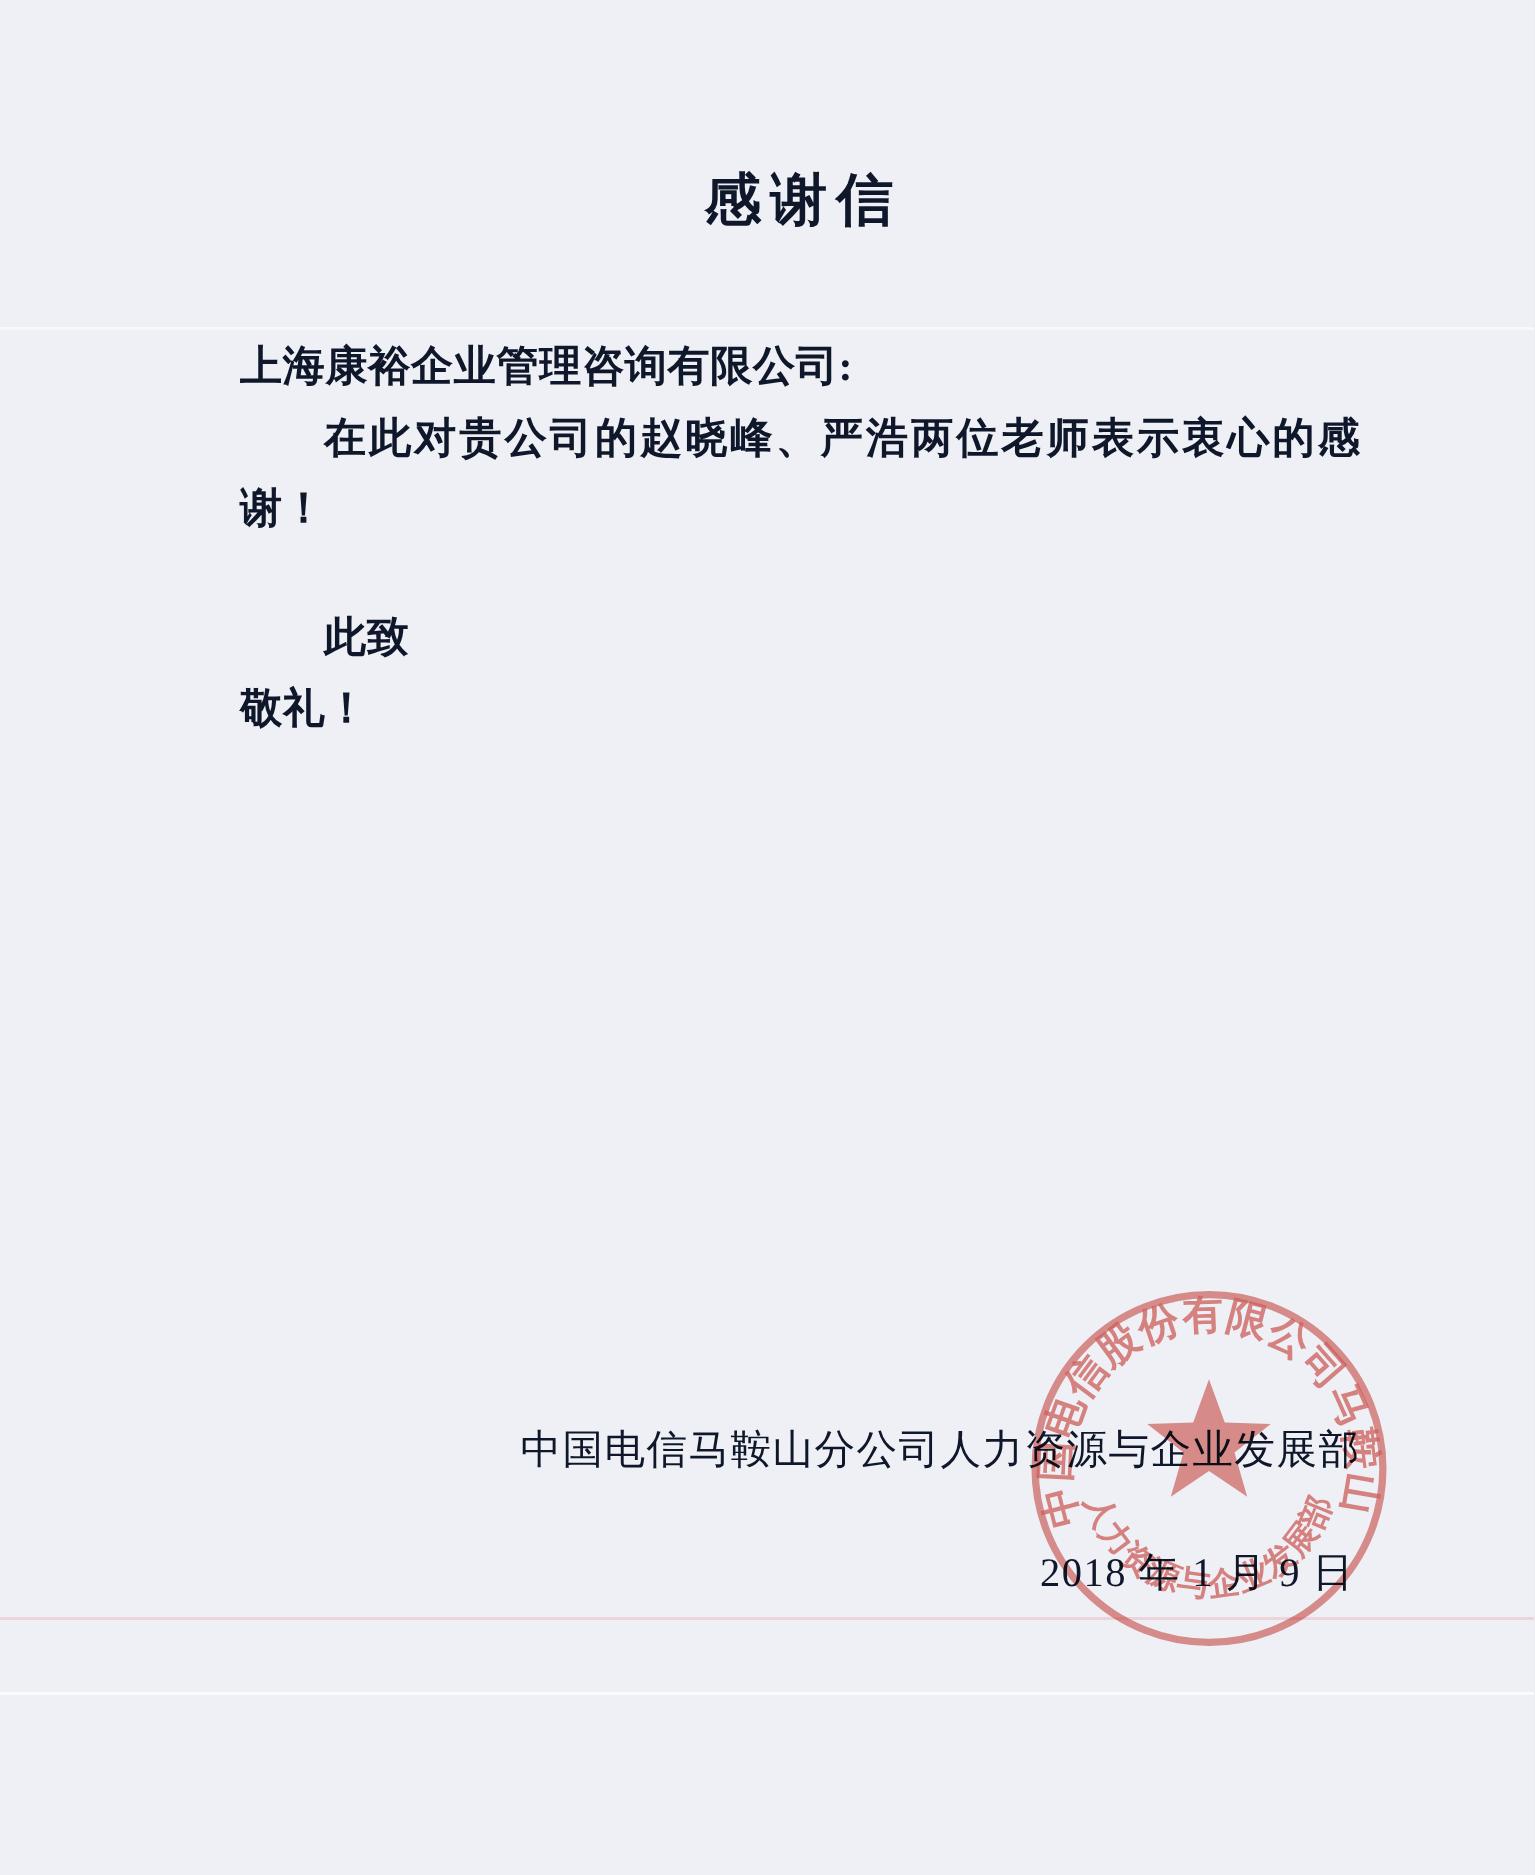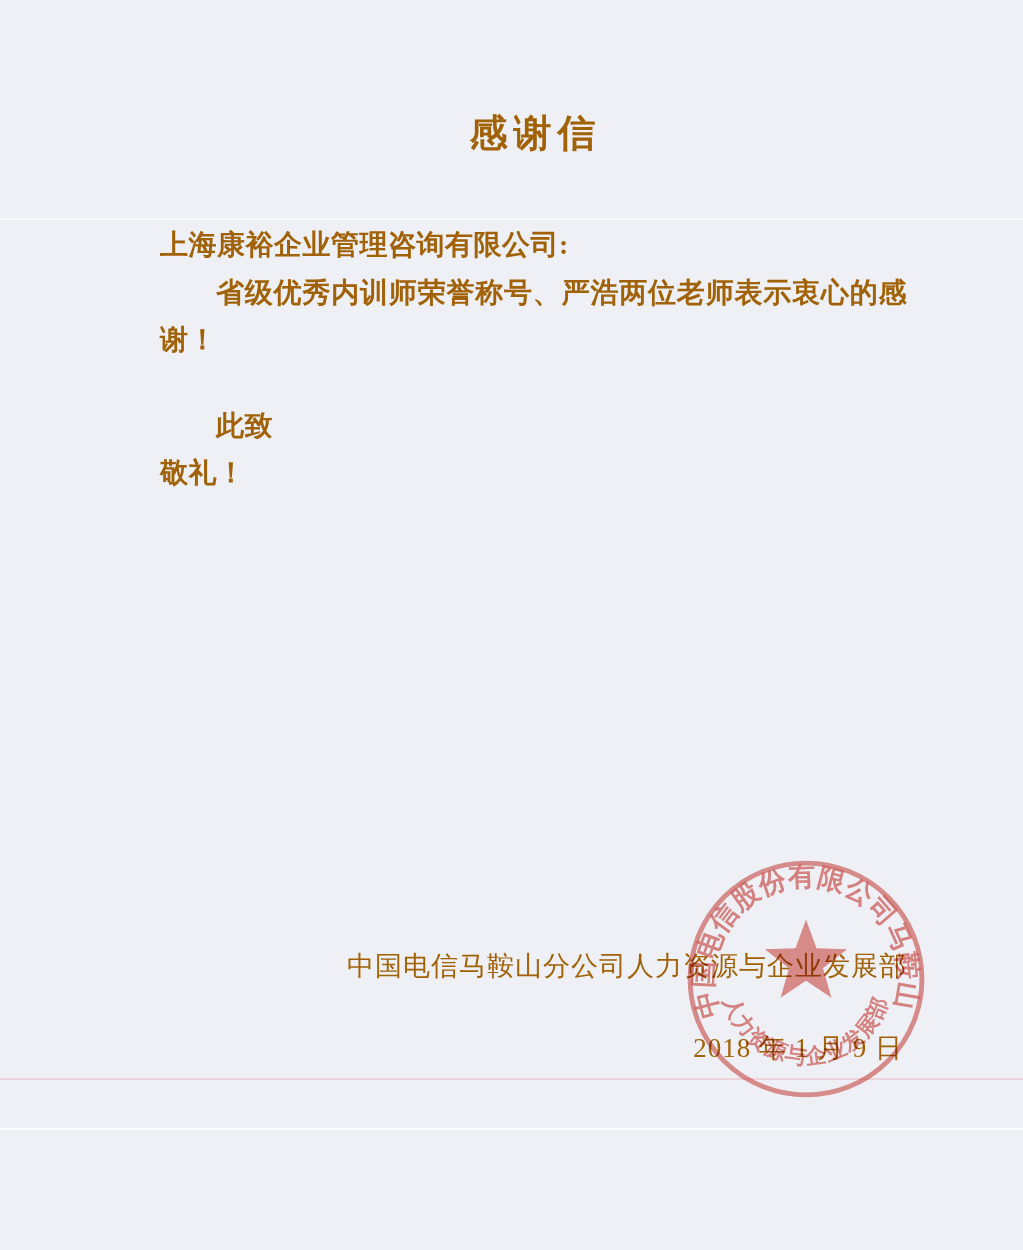--- a/index.html
+++ b/index.html
@@ -8,21 +8,21 @@
     background: #e8e9ee;
     font-family: "Liberation Serif", "DejaVu Serif", serif;
   }
   .page {
     position: relative;
     width: 1023px;
     height: 1250px;
     margin: 0 auto;
     background: #eff0f5;
     overflow: hidden;
-    color: #a16207;
+    color: #0f172a;
   }
   
   .scan-line { position: absolute; left: 0; width: 100%; pointer-events: none; }
   .scan-line.l1 { top: 218px;  height: 2px; background: rgba(255,255,255,0.55); }
   .scan-line.l2 { top: 1078px; height: 2px; background: rgba(232,150,160,0.30); }
   .scan-line.l3 { top: 1128px; height: 2px; background: rgba(255,255,255,0.70); }
 
   .title {
     position: absolute;
     top: 108px;
@@ -90,21 +90,21 @@
 <div class="page">
 
   <div class="scan-line l1"></div>
   <div class="scan-line l2"></div>
   <div class="scan-line l3"></div>
 
   <div class="title">感谢信</div>
 
   <div class="body-block">
     <div class="recipient">上海康裕企业管理咨询有限公司:</div>
-    <p class="para">省级优秀内训师荣誉称号、严浩两位老师表示衷心的感谢！</p>
+    <p class="para">在此对贵公司的赵晓峰、严浩两位老师表示衷心的感谢！</p>
     <div class="salute">此致</div>
     <div class="regards">敬礼！</div>
   </div>
 
   <div class="signature">中国电信马鞍山分公司人力资源与企业发展部</div>
   <div class="date">2018 年 1 月 9 日</div>
 
   <div class="stamp">
     <svg viewBox="0 0 240 240" xmlns="http://www.w3.org/2000/svg">
       <circle cx="120" cy="120" r="107" fill="none" stroke="rgba(214,86,80,0.70)" stroke-width="4.5"></circle>

